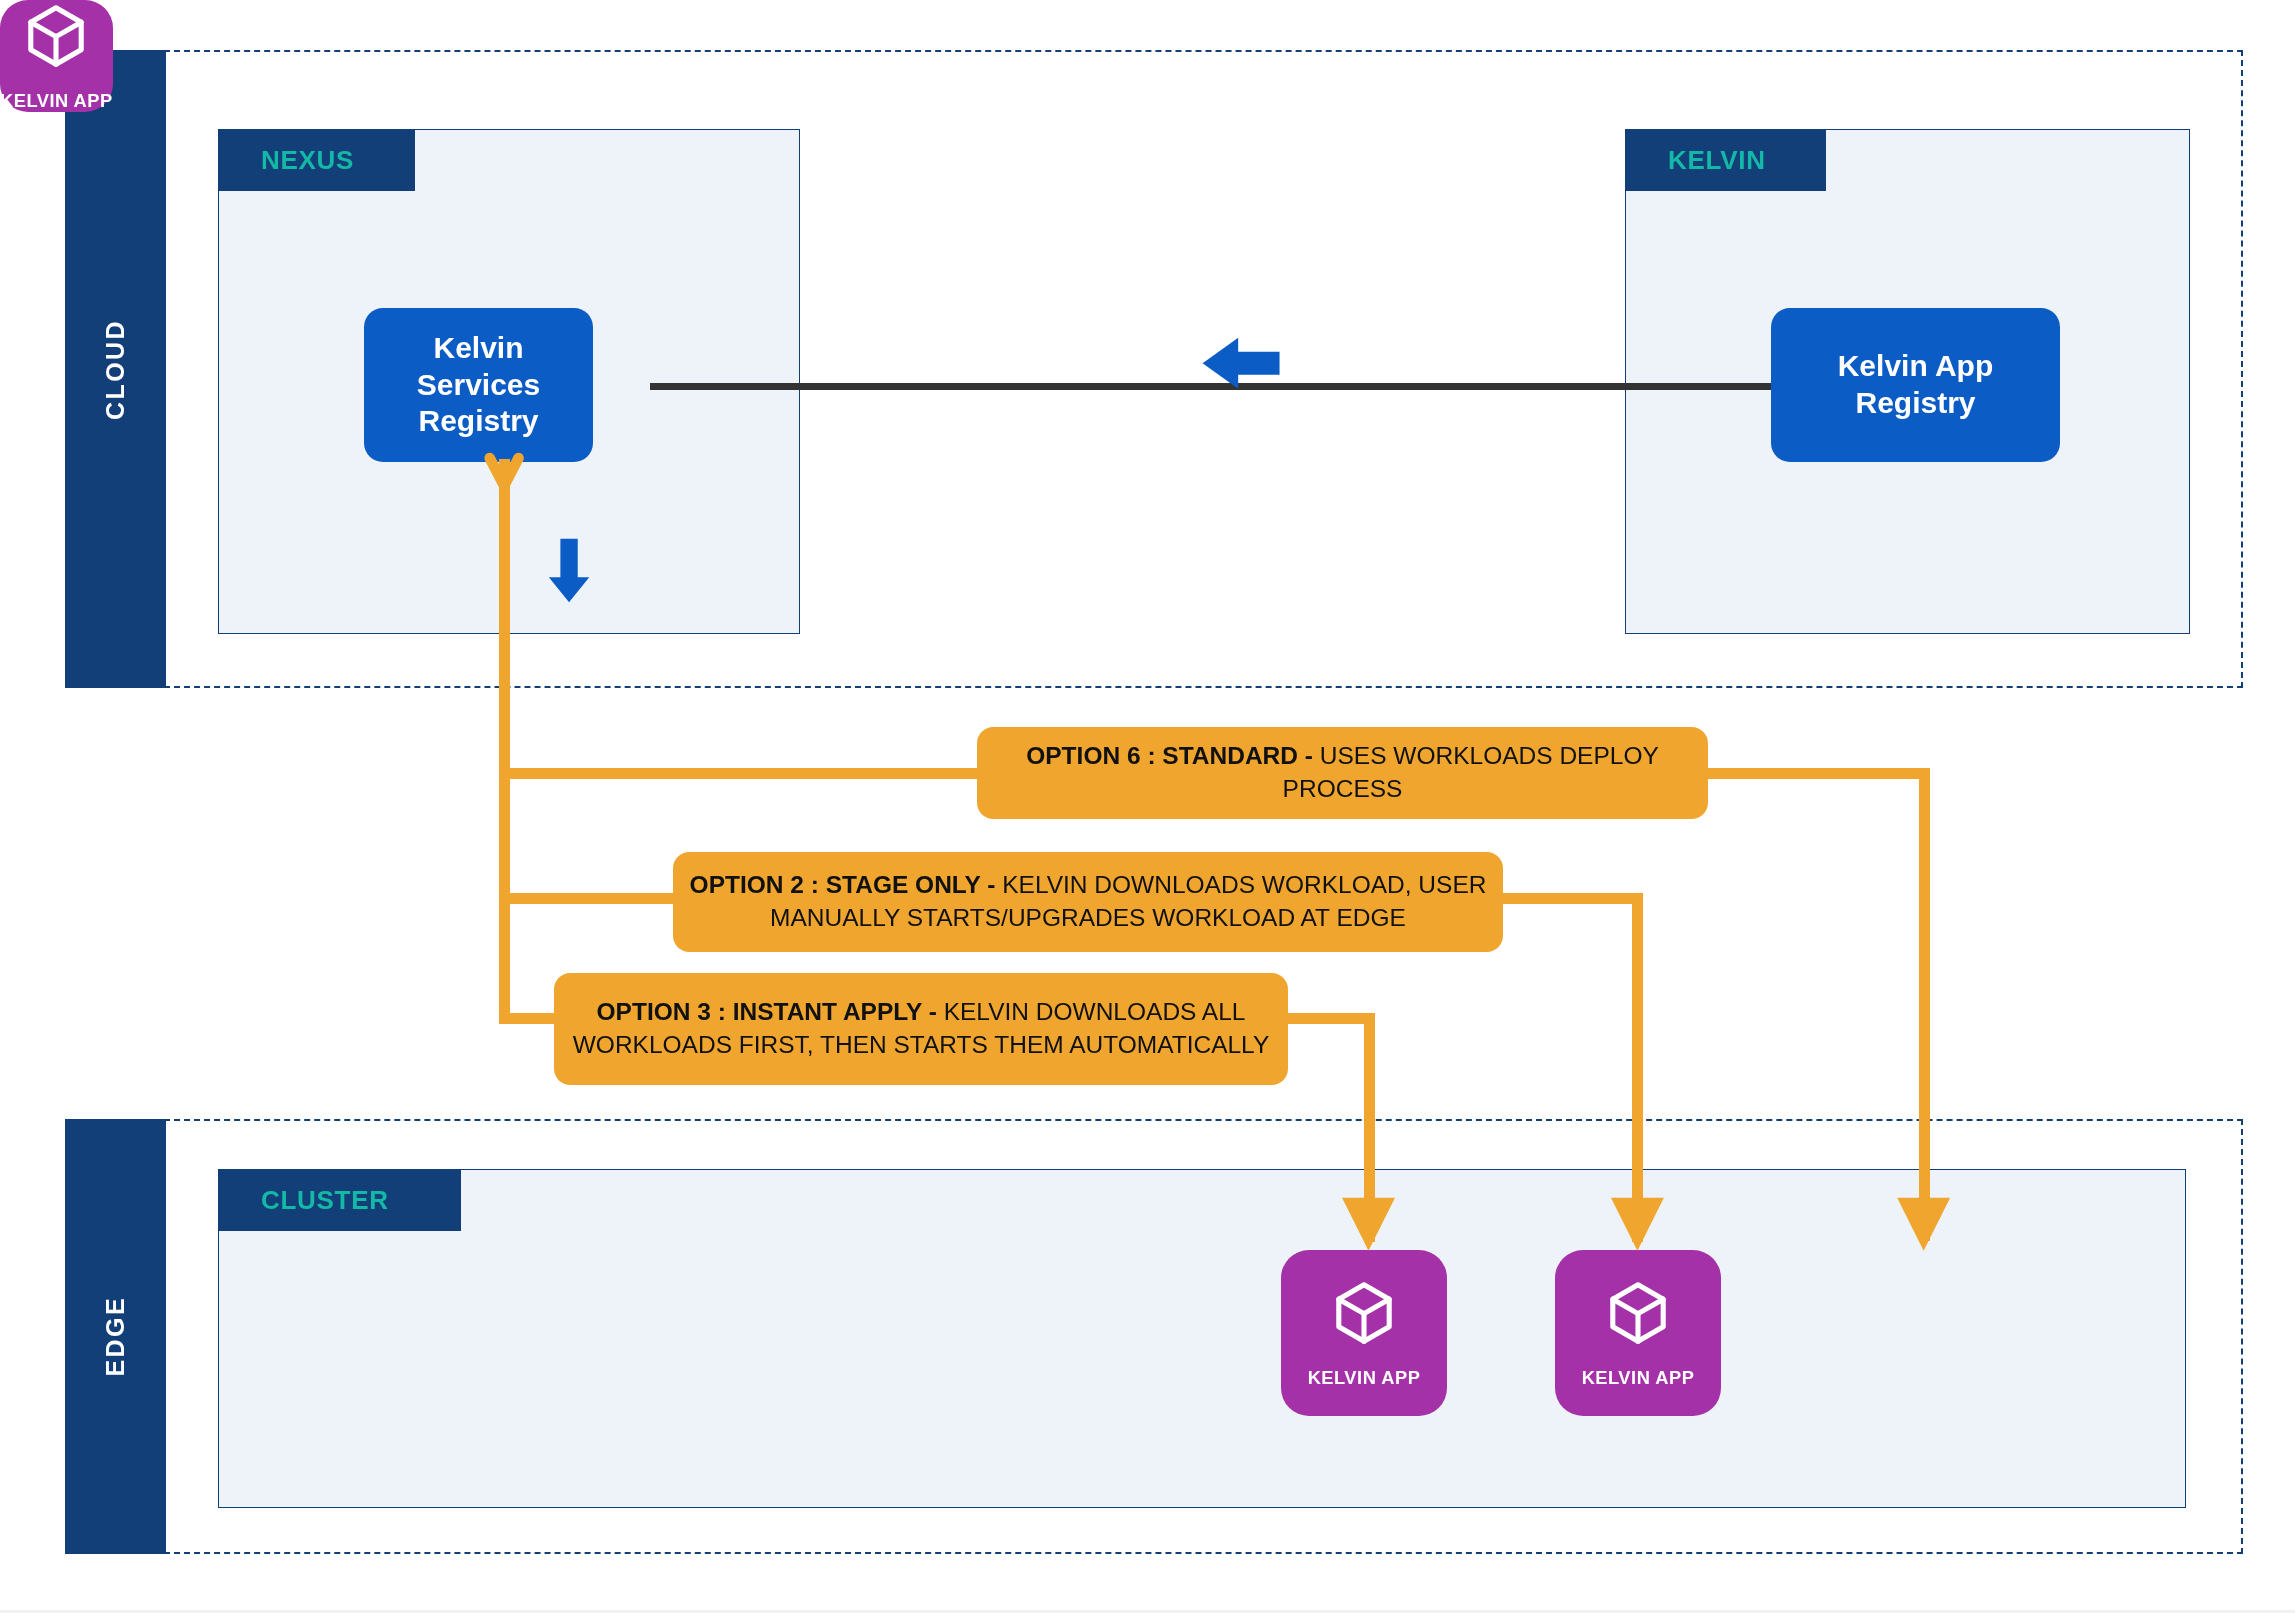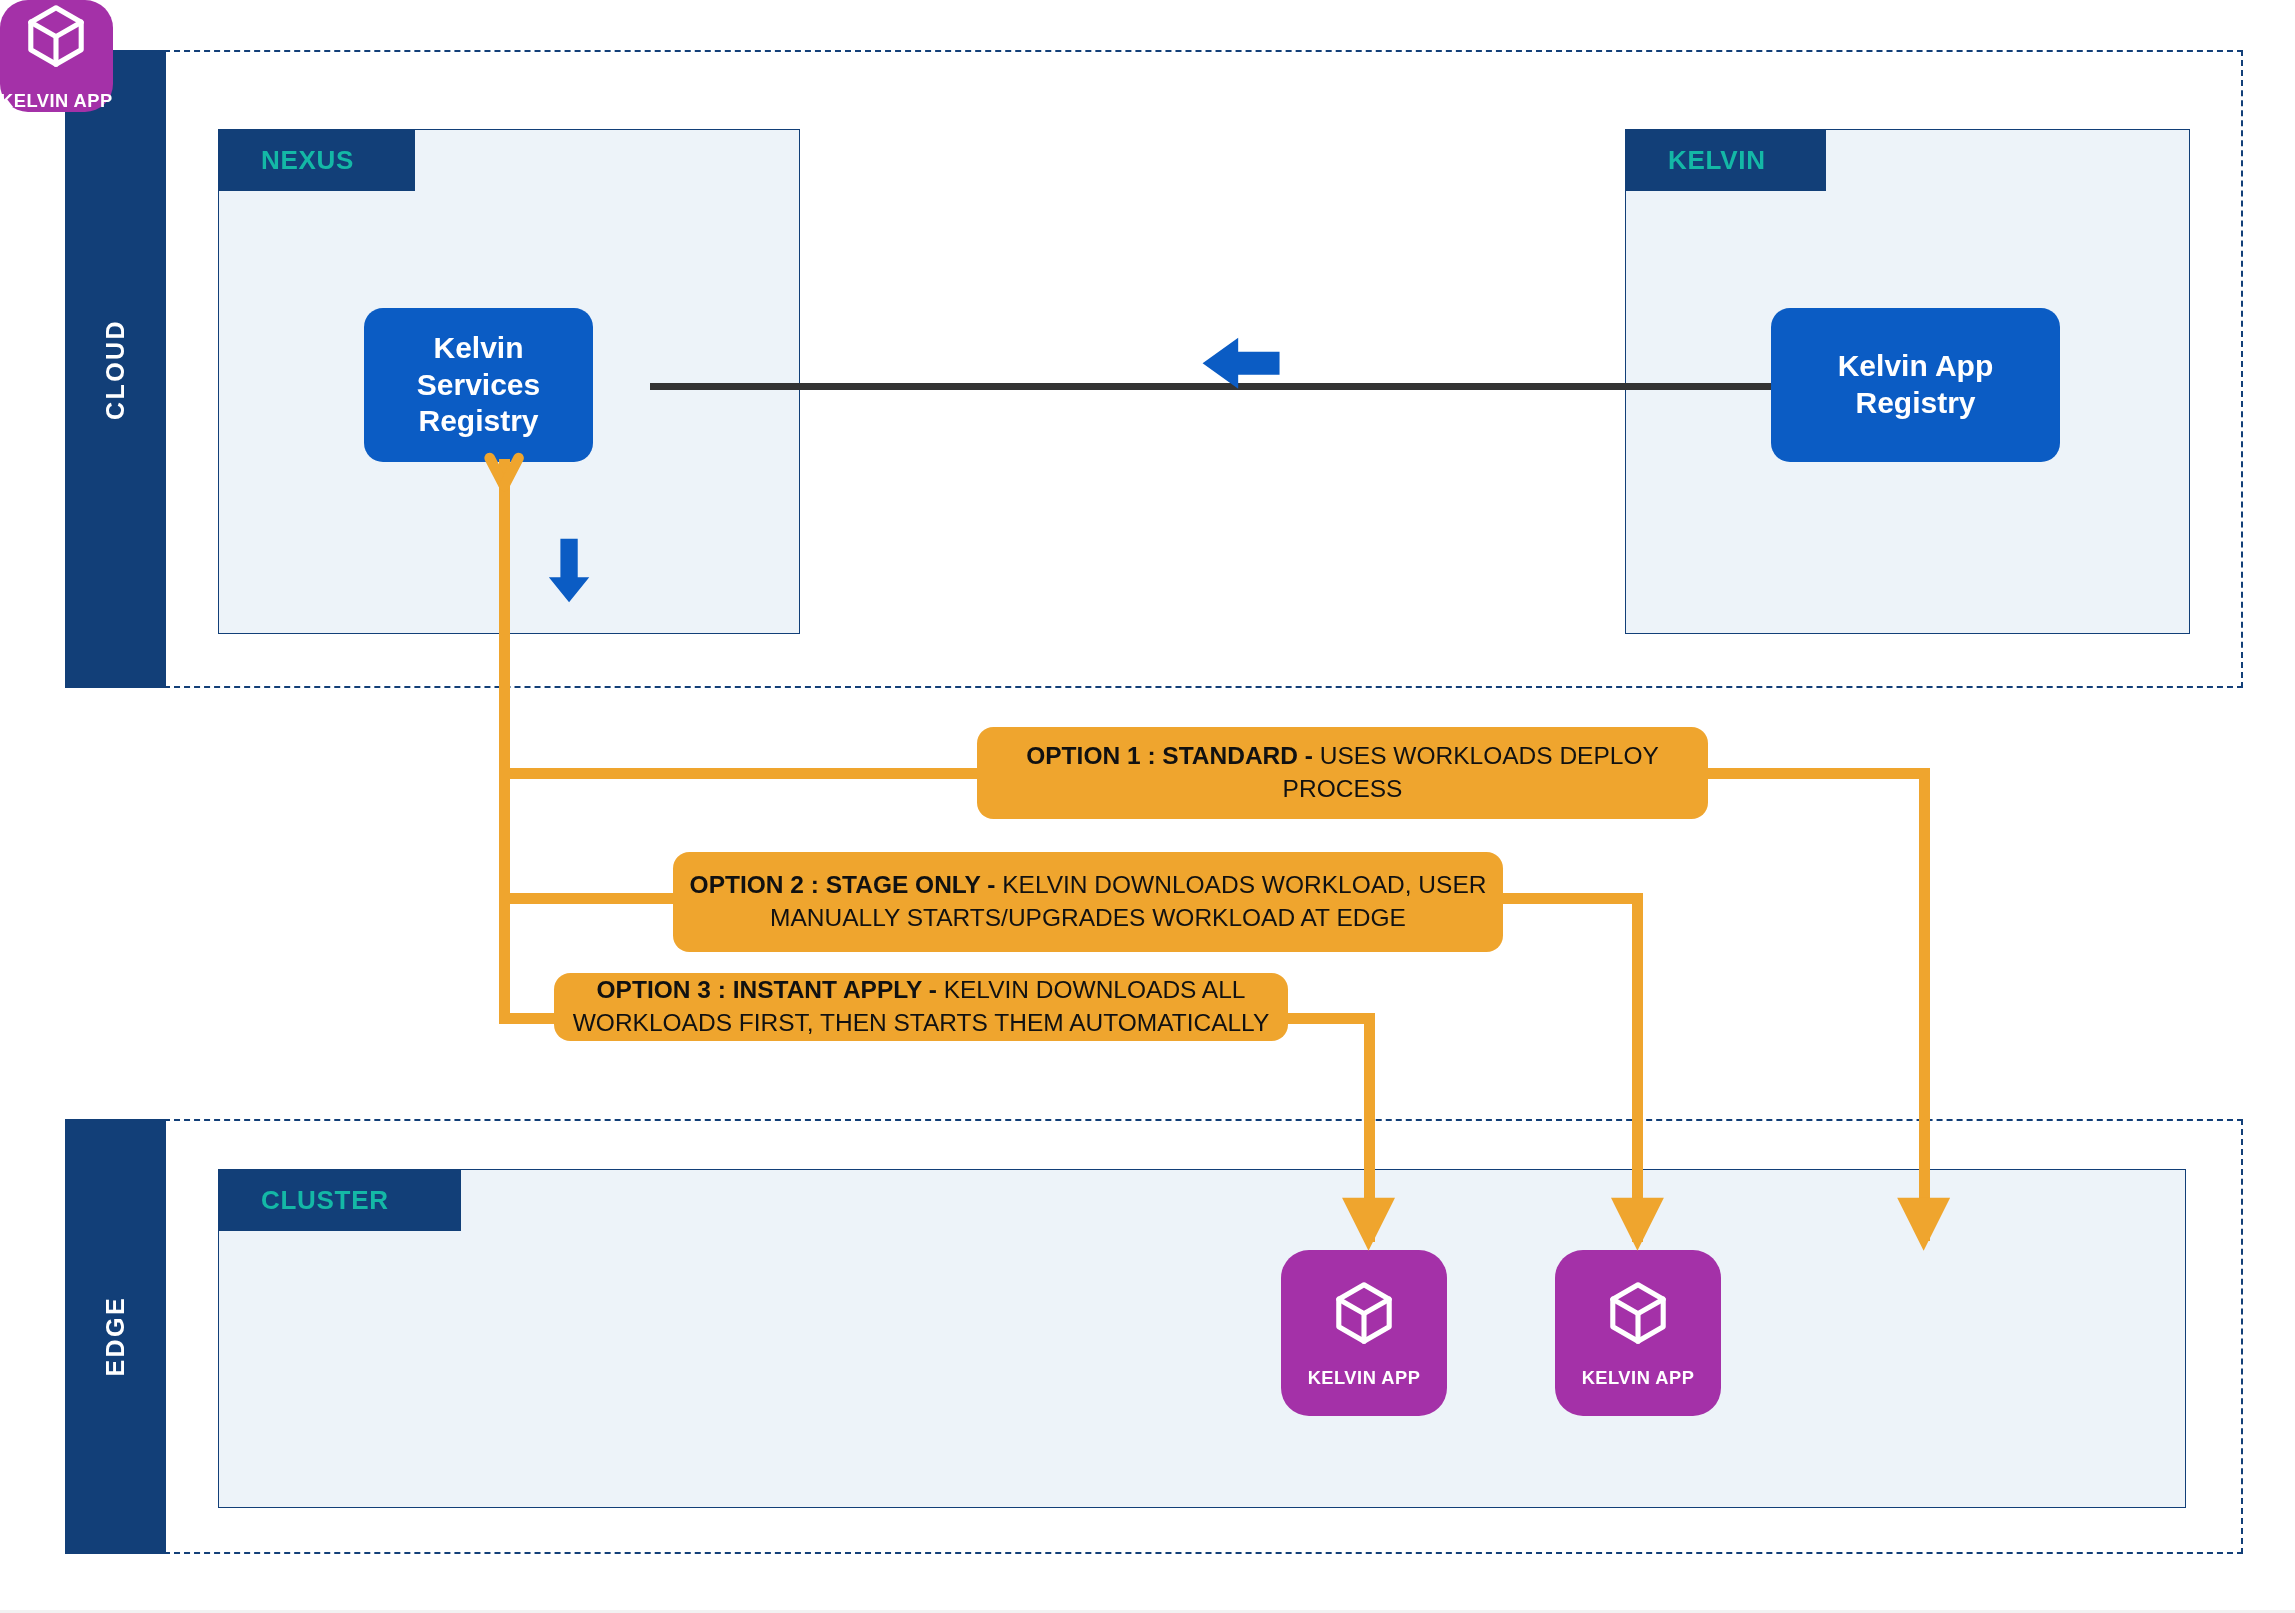--- a/index.html
+++ b/index.html
@@ -199,30 +199,30 @@
 
     <g fill="#EFA52E">
       <polygon points="2845,2600 2790,2490 2900,2490"></polygon>
       <polygon points="3404,2600 3349,2490 3459,2490"></polygon>
       <polygon points="3999,2600 3944,2490 4054,2490"></polygon>
     </g>
   </svg>
 
   <div class="pill" style="left:977px;top:727px;width:731px;height:92px;">
     <div>
-      <b>OPTION 1 : STANDARD -</b><span class="rest"> USES WORKLOADS DEPLOY PROCESS</span>
+      <b>OPTION 6 : STANDARD -</b><span class="rest"> USES WORKLOADS DEPLOY PROCESS</span>
     </div>
   </div>
 
   <div class="pill" style="left:673px;top:852px;width:830px;height:100px;">
     <div>
       <b>OPTION 2 : STAGE ONLY -</b><span class="rest"> KELVIN DOWNLOADS WORKLOAD, USER MANUALLY STARTS/UPGRADES WORKLOAD AT EDGE</span>
     </div>
   </div>
 
-  <div class="pill" style="left:554px;top:973px;width:734px;height:68px;">
+  <div class="pill" style="left:554px;top:973px;width:734px;height:112px;">
     <div>
       <b>OPTION 3 : INSTANT APPLY -</b><span class="rest"> KELVIN DOWNLOADS ALL WORKLOADS FIRST, THEN STARTS THEM AUTOMATICALLY</span>
     </div>
   </div>
 
 </div>
 
 
 </body></html>

